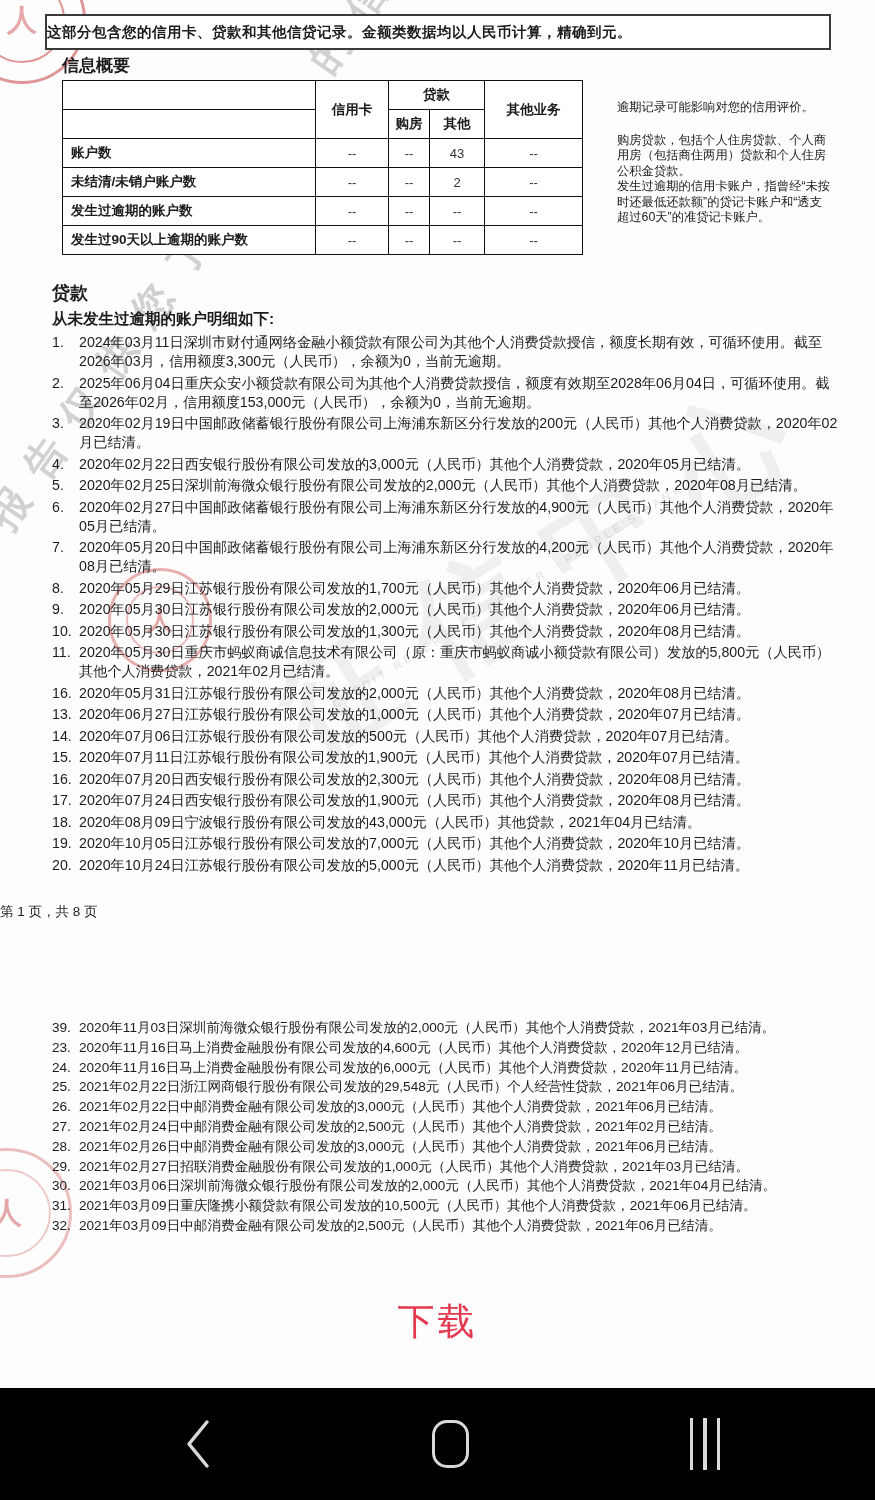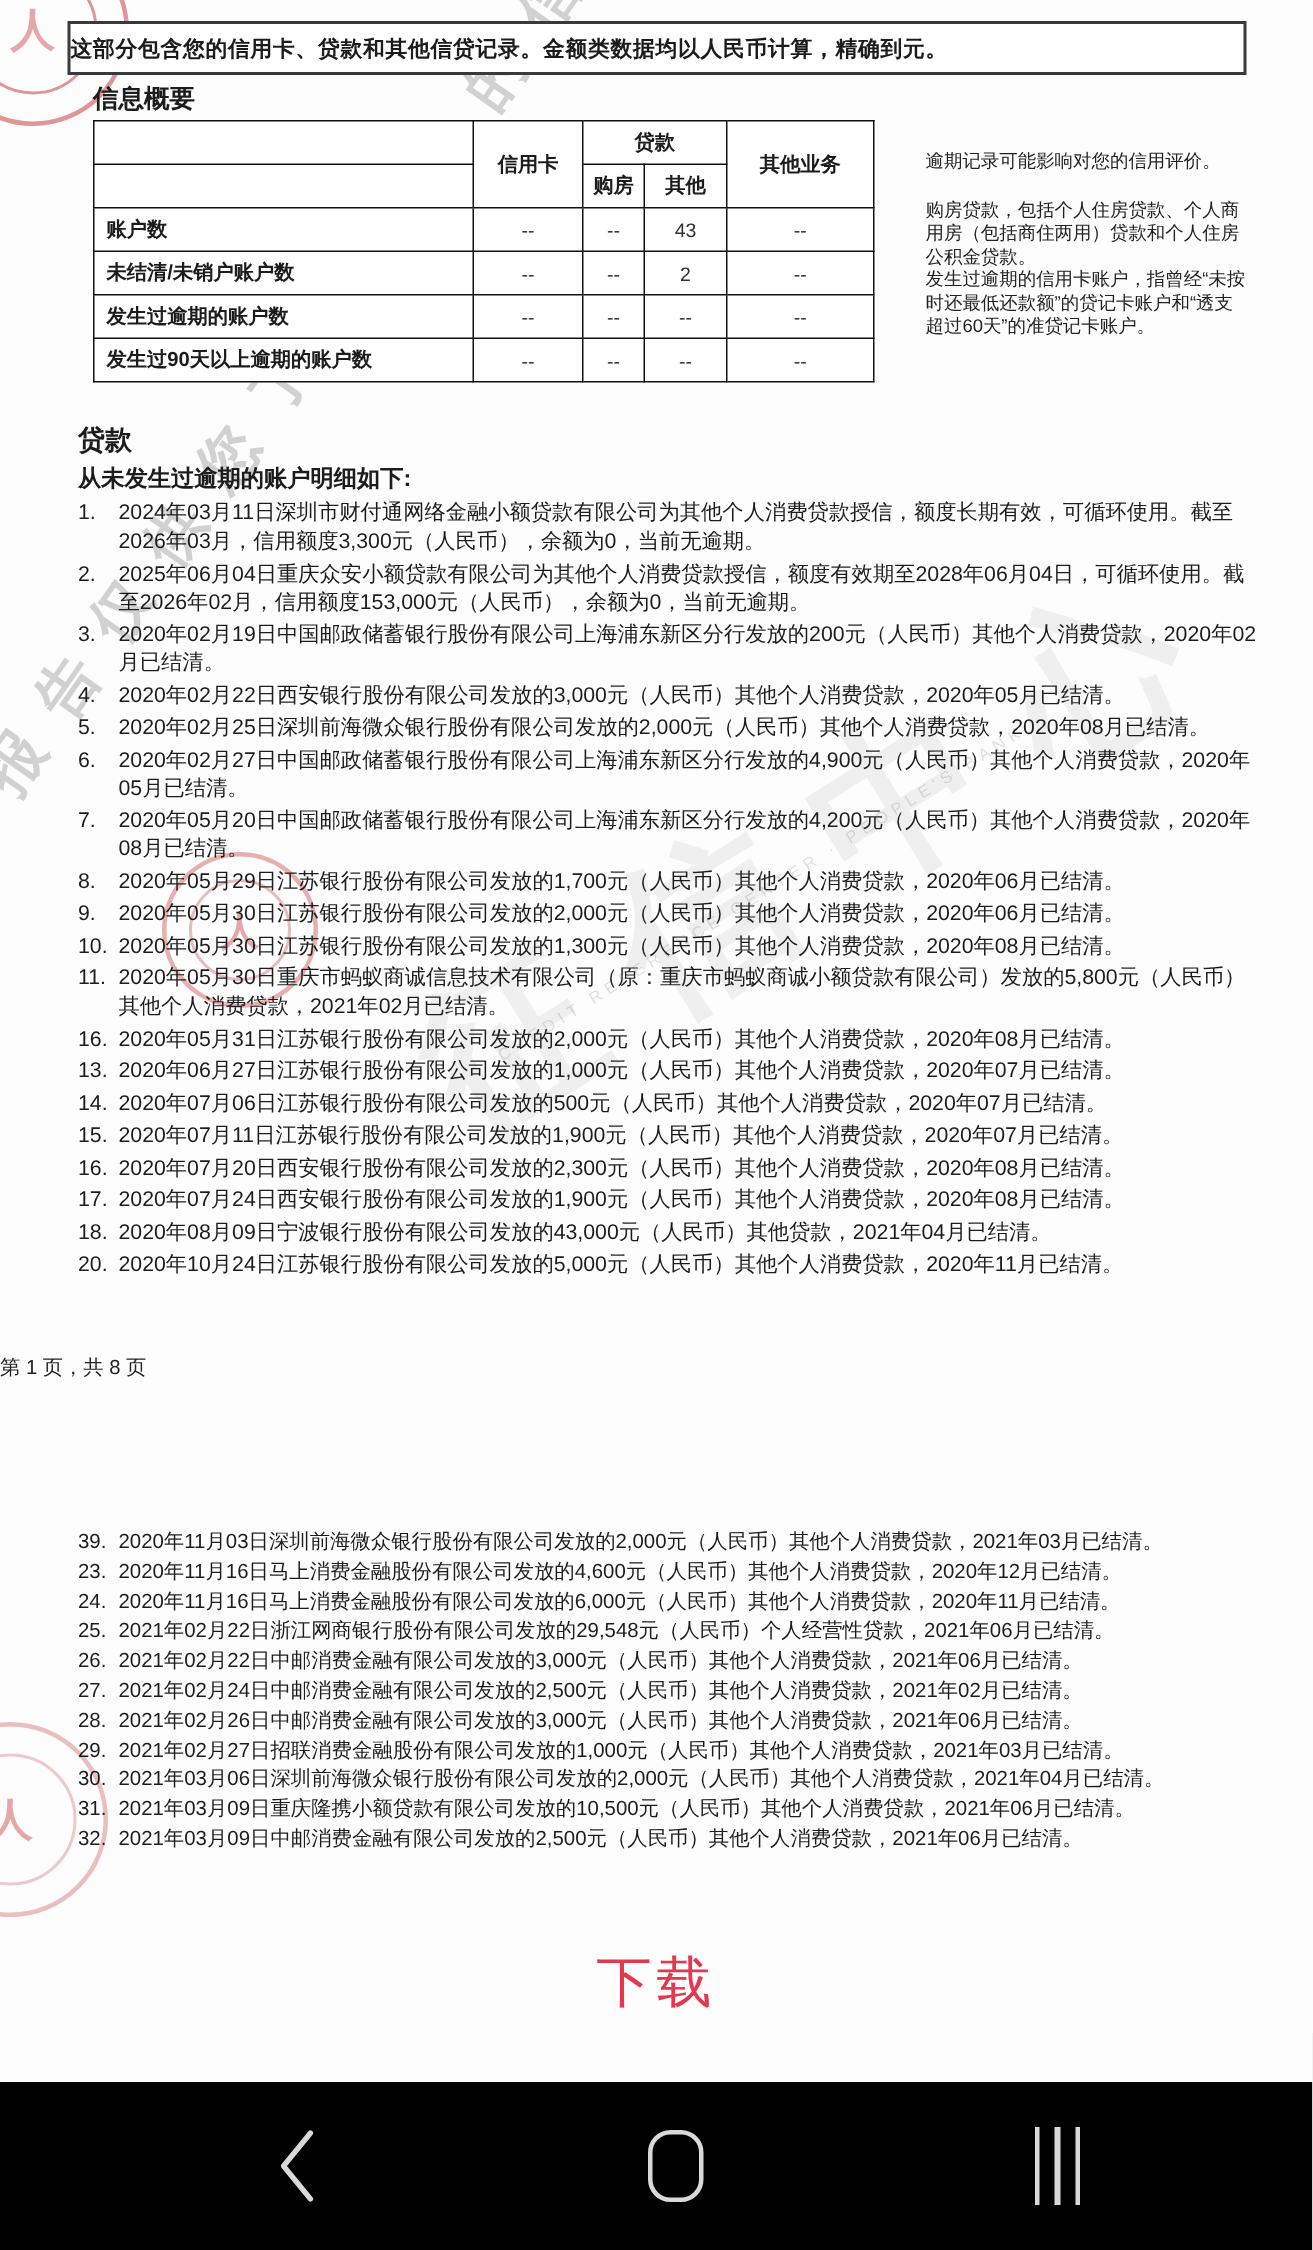--- a/index.html
+++ b/index.html
@@ -246,20 +246,24 @@
       <li>
         <span class="num">17.</span>
         <span class="txt">2020年07月24日西安银行股份有限公司发放的1,900元（人民币）其他个人消费贷款，2020年08月已结清。</span>
       </li>
 
       <li>
         <span class="num">18.</span>
         <span class="txt">2020年08月09日宁波银行股份有限公司发放的43,000元（人民币）其他贷款，2021年04月已结清。</span>
       </li>
 
+      <li>
+        <span class="num">19.</span>
+        <span class="txt">2020年10月05日江苏银行股份有限公司发放的7,000元（人民币）其他个人消费贷款，2020年10月已结清。</span>
+      </li>
 
       <li>
         <span class="num">20.</span>
         <span class="txt">2020年10月24日江苏银行股份有限公司发放的5,000元（人民币）其他个人消费贷款，2020年11月已结清。</span>
       </li>
     </ol>
 
   <div class="page-footer">第 1 页，共 8 页</div>
 
   <ol class="loanlist p2">

